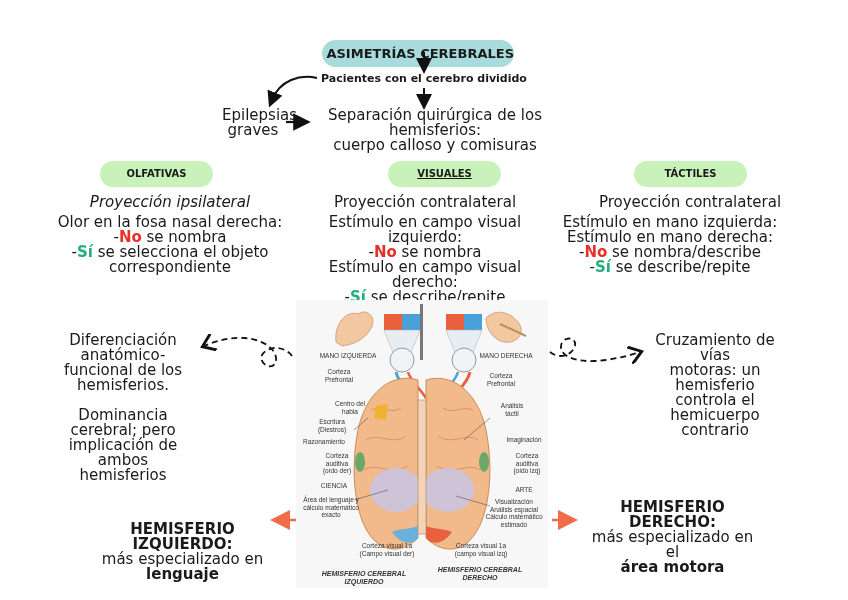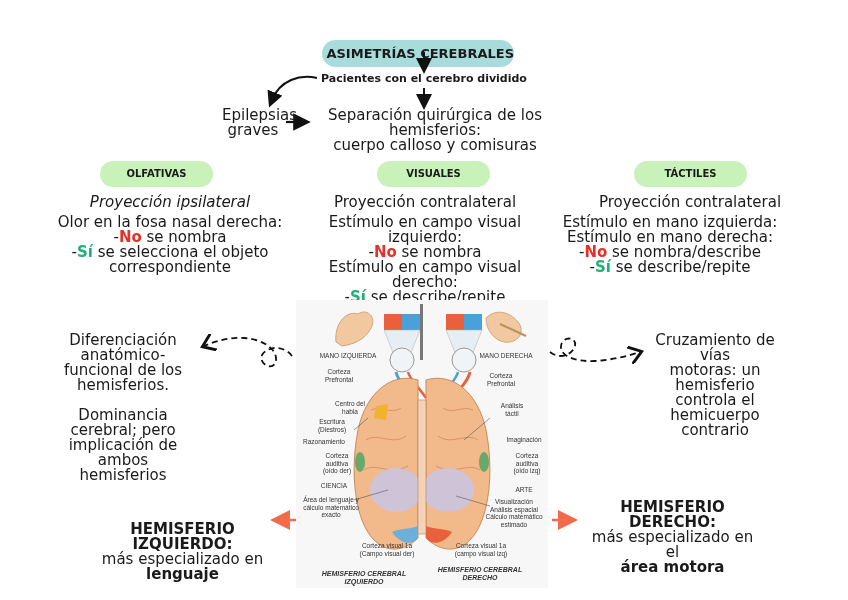--- a/index.html
+++ b/index.html
@@ -71,21 +71,21 @@
   <div>graves</div>
 </div>
 
 <div class="abs txt center" style="left:310px; top:108px; width:250px;">
   <div>Separación quirúrgica de los hemisferios:</div>
   <div>cuerpo calloso y comisuras</div>
 </div>
 
 <div class="abs" style="left:0; top:161px; width:848px;">
   <div class="abs pill" style="left:100px; top:0;">OLFATIVAS</div>
-  <div class="abs pill" style="left:377px; top:0;">VISUALES</div>
+  <div class="abs pill" style="left:388px; top:0;text-decoration:underline;">VISUALES</div>
   <div class="abs pill" style="left:634px; top:0;">TÁCTILES</div>
 
   <div class="abs txt center ital" style="left:60px; top:34px; width:220px;">Proyección ipsilateral</div>
   <div class="abs txt center" style="left:315px; top:34px; width:220px;">Proyección contralateral</div>
   <div class="abs txt center" style="left:580px; top:34px; width:220px;">Proyección contralateral</div>
 
   <div class="abs txt center" style="left:40px; top:54px; width:260px;" id="cat0">
       <div>Olor en la fosa nasal derecha:</div>
       <div><span>-</span><span class="red">No</span><span> se nombra</span></div>
       <div><span>-</span><span class="green">Sí</span><span> se selecciona el objeto correspondiente</span></div>

